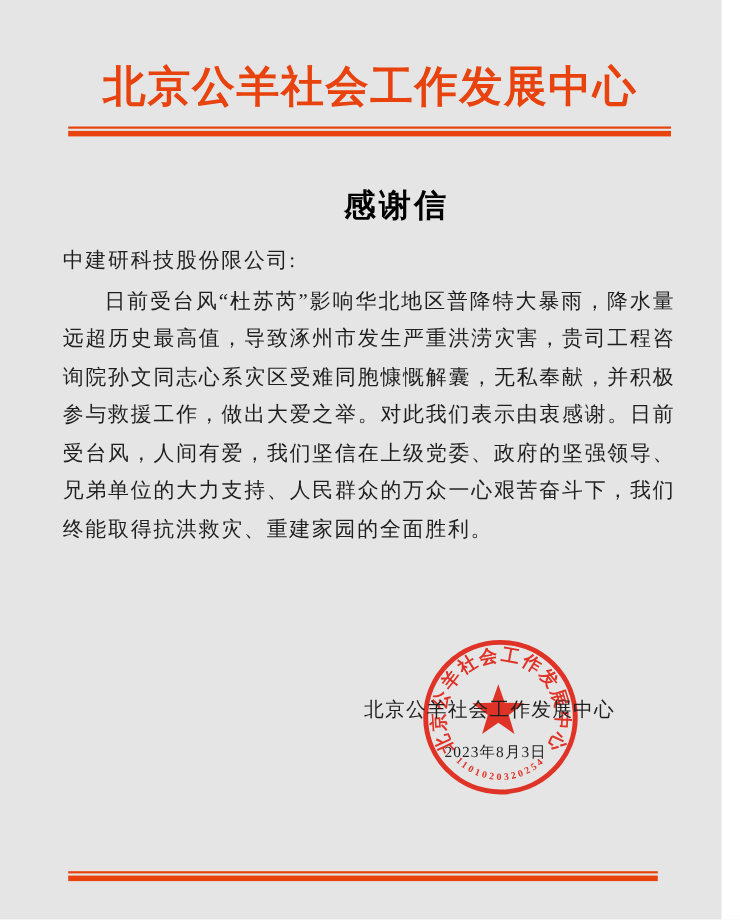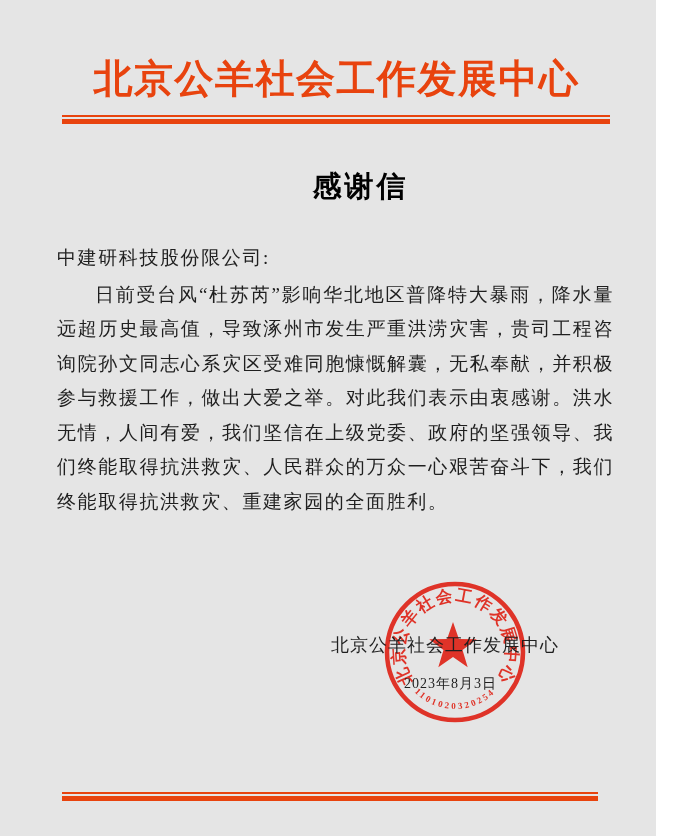--- a/index.html
+++ b/index.html
@@ -35,21 +35,21 @@
   .rule.footer-rule{top:792px;width:536px;}
   .letter-title{
     position:absolute;top:167px;left:0;width:673px;
     text-align:center;
     font-size:29px;font-weight:bold;
     letter-spacing:3px;
     color:#000000;
     padding-left:48px;
   }
   .body-block{
-    position:absolute;top:241px;left:57px;width:557px;
+    position:absolute;top:221px;left:57px;width:557px;
     color:var(--ink);
     font-size:19px;
     line-height:34.5px;
     letter-spacing:1.6px;
   }
   .recipient{
     text-align:left;
   }
   .paragraph{
     margin-top:2px;
@@ -92,21 +92,21 @@
   <div class="rule header-rule">
     <div class="thin"></div>
     <div class="gap"></div>
     <div class="thick"></div>
   </div>
 
   <div class="letter-title">感谢信</div>
 
   <div class="body-block">
     <div class="recipient">中建研科技股份限公司:</div>
-    <div class="paragraph">日前受台风“杜苏芮”影响华北地区普降特大暴雨，降水量远超历史最高值，导致涿州市发生严重洪涝灾害，贵司工程咨询院孙文同志心系灾区受难同胞慷慨解囊，无私奉献，并积极参与救援工作，做出大爱之举。对此我们表示由衷感谢。洪水无情，人间有爱，我们坚信在上级党委、政府的坚强领导、我们终能取得抗洪救灾、人民群众的万众一心艰苦奋斗下，我们终能取得抗洪救灾、重建家园的全面胜利。</div>
+    <div class="paragraph">日前受台风“杜苏芮”影响华北地区普降特大暴雨，降水量远超历史最高值，导致涿州市发生严重洪涝灾害，贵司工程咨询院孙文同志心系灾区受难同胞慷慨解囊，无私奉献，并积极参与救援工作，做出大爱之举。对此我们表示由衷感谢。日前受台风，人间有爱，我们坚信在上级党委、政府的坚强领导、兄弟单位的大力支持、人民群众的万众一心艰苦奋斗下，我们终能取得抗洪救灾、重建家园的全面胜利。</div>
   </div>
 
   <svg class="stamp" width="150" height="150" viewBox="0 0 150 150">
     <defs>
       <path id="sealArcPath" d="M 33.2 103.3 A 51 51 0 1 1 116.8 103.3" fill="none"></path>
       <path id="sealCodePath" d="M 28.3 106.7 A 57 57 0 0 0 121.7 106.7" fill="none"></path>
     </defs>
     <circle cx="75" cy="74" r="68" fill="none" stroke="#DF2418" stroke-width="4.5"></circle>
     <polygon points="73,44 78.9,60.9 96.8,61.3 82.5,72.1 87.7,89.2 73,79 58.3,89.2 63.5,72.1 49.2,61.3 67.1,60.9" fill="#DF2418"></polygon>
     <text class="seal-arc-text">

